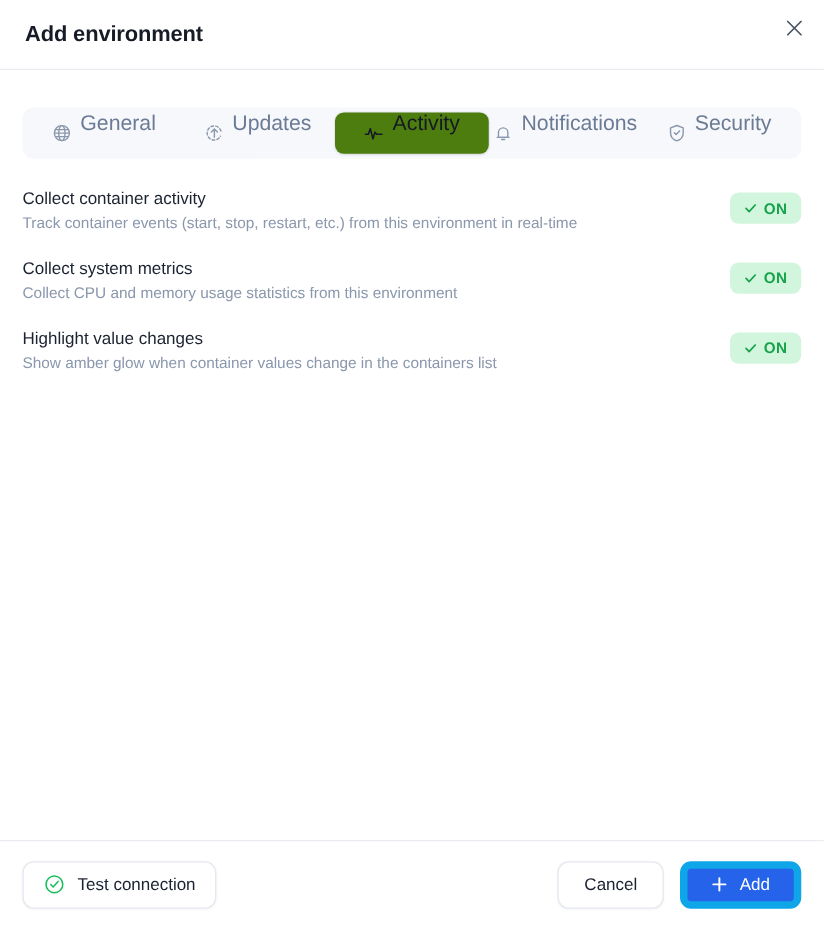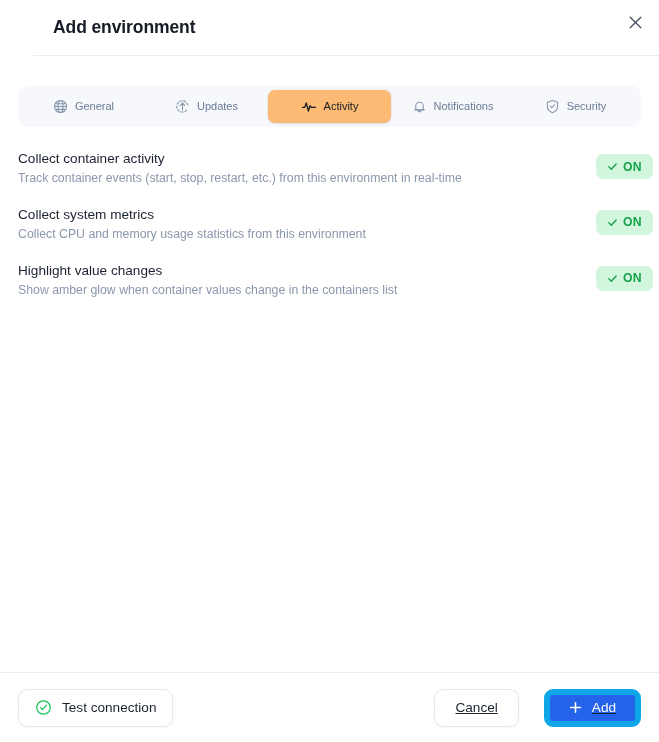--- a/index.html
+++ b/index.html
@@ -27,21 +27,20 @@
 
   
   .dialog-header {
     position: relative;
     height: 56px;
     flex: 0 0 auto;
     border-bottom: 1px solid #e9ecf1;
     display: flex;
     align-items: center;
     padding: 0 20px;
-    margin-left: 33px;
   }
   .dialog-title {
     font-size: 17.5px;
     font-weight: bold;
     letter-spacing: -0.1px;
     color: #161b26;
   }
   .close-button {
     position: absolute;
     top: 8px;
@@ -71,47 +70,46 @@
     display: flex;
     align-items: center;
     padding: 4px 4px;
     gap: 0px;
   }
   .tab {
     flex: 1 1 0;
     height: 33px;
     border-radius: 7px;
     display: flex;
-    align-items: center;
     justify-content: center;
     gap: 7px;
-    font-size: 11px;
+    font-size: 17px;
     color: #6b7b95;
     cursor: pointer;
     user-select: none;
     background: transparent;
     border: none;
     padding: 0;
     font-family: "Liberation Sans", sans-serif;
     white-space: nowrap;
   }
   .tab .tab-label { line-height: 1; }
   .tab.active {
-    background: #fdba74;
+    background: #4d7c0f;
     color: #151a24;
     box-shadow: 0 1px 2px rgba(16,24,40,0.09), 0 0 0 1px rgba(16,24,40,0.035);
   }
   .tab.active .tab-icon svg { stroke: #151a24; }
   .tab-icon { display: flex; align-items: center; justify-content: center; }
   .tab-icon svg { display: block; stroke: #8a98ae; }
 
   
   .dialog-body {
     flex: 1 1 auto;
-    padding: 23px 6px 0 18px;
+    padding: 23px 18px 0 18px;
     overflow: hidden;
   }
   .setting-row {
     display: flex;
     align-items: flex-start;
     justify-content: space-between;
     padding: 0 0 19px 0;
     gap: 16px;
   }
   .setting-text { min-width: 0; }
@@ -172,21 +170,21 @@
   .btn-test {
     height: 38px;
     padding: 0 16px;
     gap: 10px;
     background: #ffffff;
     border: 1px solid #e4e8ef;
     color: #1b2230;
     box-shadow: 0 1px 2px rgba(16,24,40,0.04);
   }
   .btn-test svg { display: block; }
-  .footer-right { display: flex; align-items: center; gap: 25px; text-decoration: underline; }
+  .footer-right { display: flex; align-items: center; gap: 13px; }
   .btn-cancel {
     height: 38px;
     padding: 0 20px;
     background: #ffffff;
     border: 1px solid #e4e8ef;
     color: #1b2230;
     box-shadow: 0 1px 2px rgba(16,24,40,0.04);
   }
   .btn-add {
     height: 38px;

